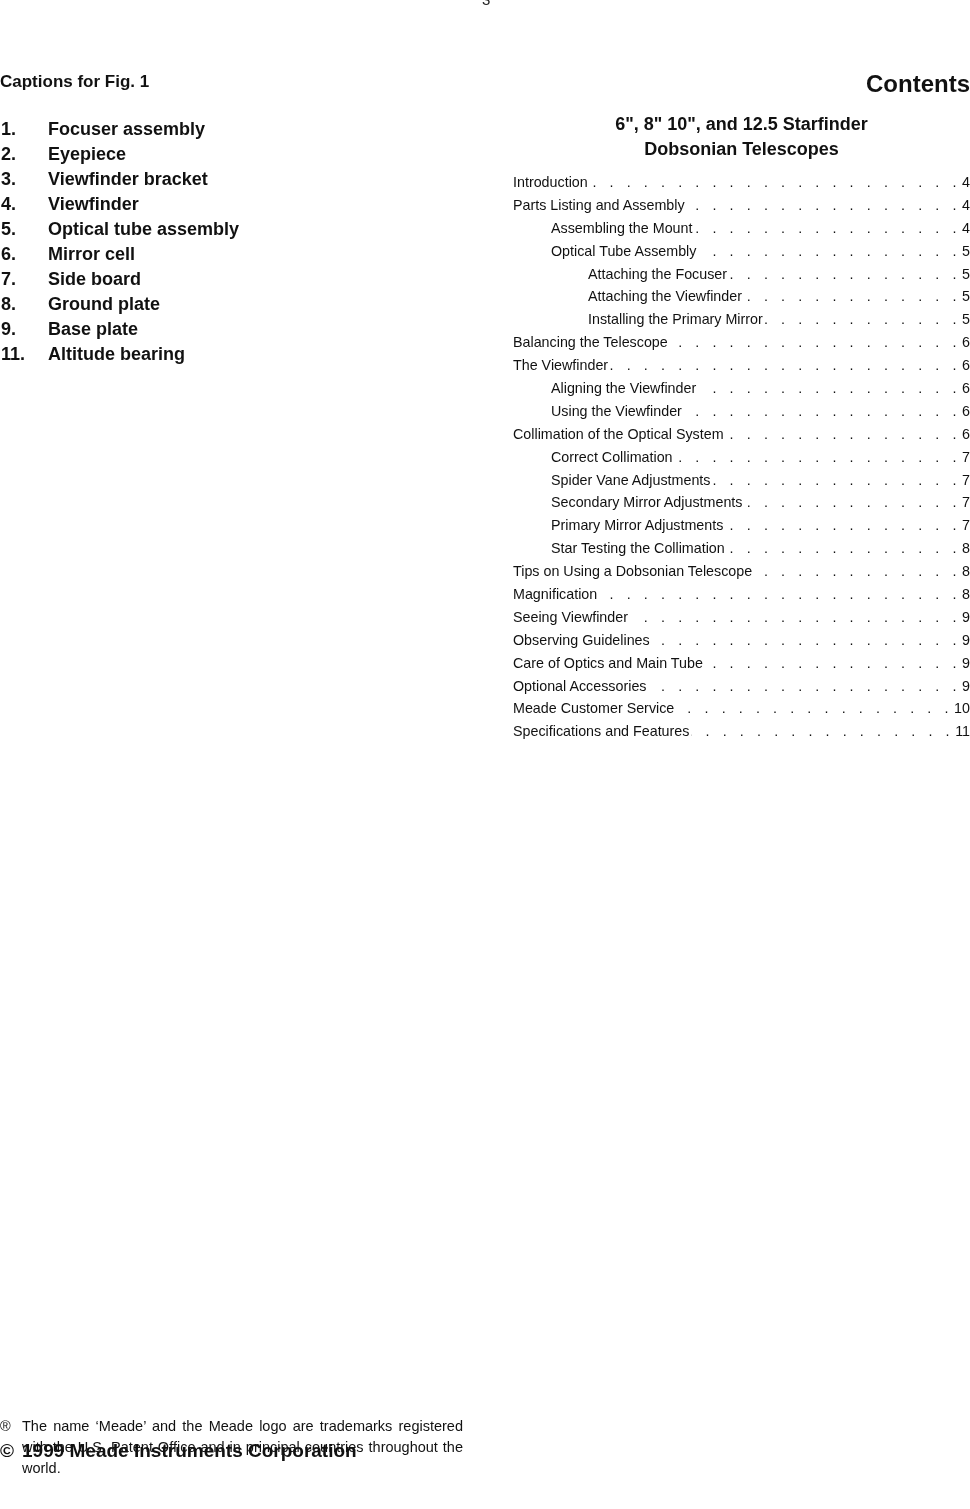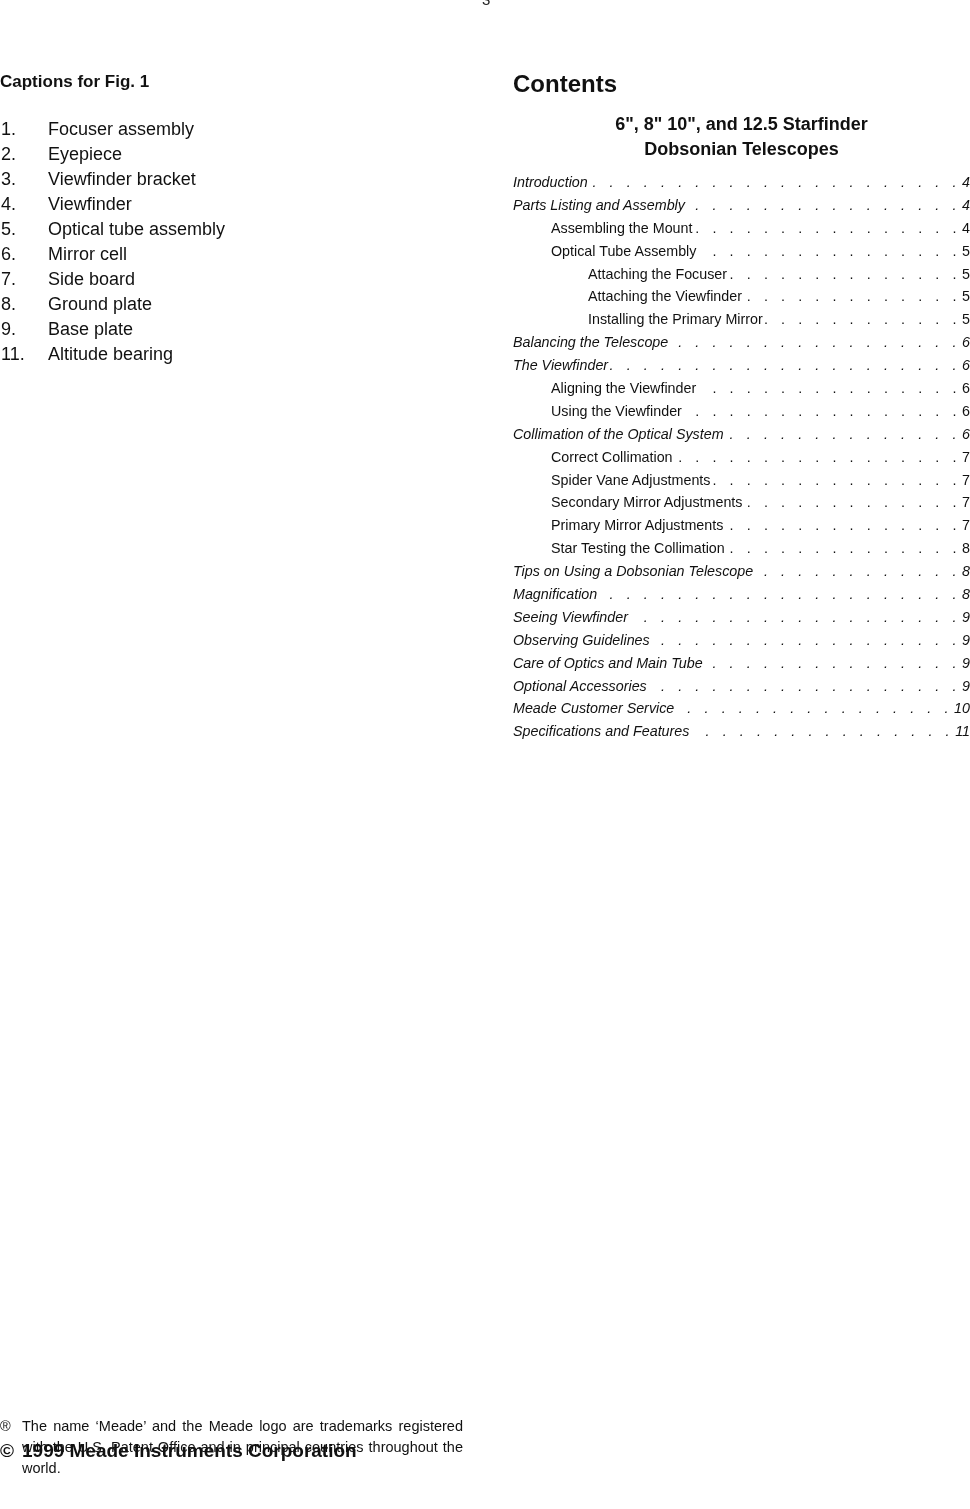--- a/index.html
+++ b/index.html
@@ -10,38 +10,38 @@
   .page-number {
     position: absolute; top: -9px; left: 482px; font-size: 15px; color: #222;
   }
   
   .captions-title {
     position: absolute; top: 72px; left: 0; width: 462px; text-align: left;
     font-weight: bold; font-size: 17px;
   }
   .captions-list { position: absolute; top: 117px; left: 1px; margin: 0; padding: 0; list-style: none; }
   .captions-list li {
-    height: 25px; line-height: 25px; font-weight: normal; font-size: 18px; white-space: nowrap;
+    height: 25px; line-height: 25px; font-weight: bold; font-size: 18px; white-space: nowrap;
   }
   .captions-list .num { display: inline-block; width: 47px; }
   
   .contents-title {
-    position: absolute; top: 70px; left: 513px; width: 457px; text-align: left;
+    position: absolute; top: 70px; left: 513px; width: 457px; text-align: right;
     font-weight: bold; font-size: 24px;
   }
   .subtitle {
     position: absolute; top: 112px; left: 513px; width: 457px; text-align: center;
     font-weight: bold; font-size: 18px; line-height: 25px;
   }
   .toc { position: absolute; top: 171px; left: 513px; width: 457px; margin: 0; padding: 0; list-style: none; }
   .toc li {
     position: relative; height: 22.9px; line-height: 22.9px; font-size: 14.3px;
     display: flex; white-space: nowrap; overflow: hidden;
   }
-  .toc li.l1 { padding-left: 0; font-style: italic; }
+  .toc li.l1 { padding-left: 0; }
   .toc li.l2 { padding-left: 38px; }
   .toc li.l3 { padding-left: 75px; align-items: flex-end; }
   .toc .label { flex: 0 0 auto; padding-right: 2px; background: #fff; }
   .toc .leader {
     flex: 1 1 auto; overflow: hidden; letter-spacing: 4.6px; color: #111;
     text-align: right; direction: rtl;
   }
   .toc .pg { flex: 0 0 auto; padding-left: 1px; }
   
   .trademark {

